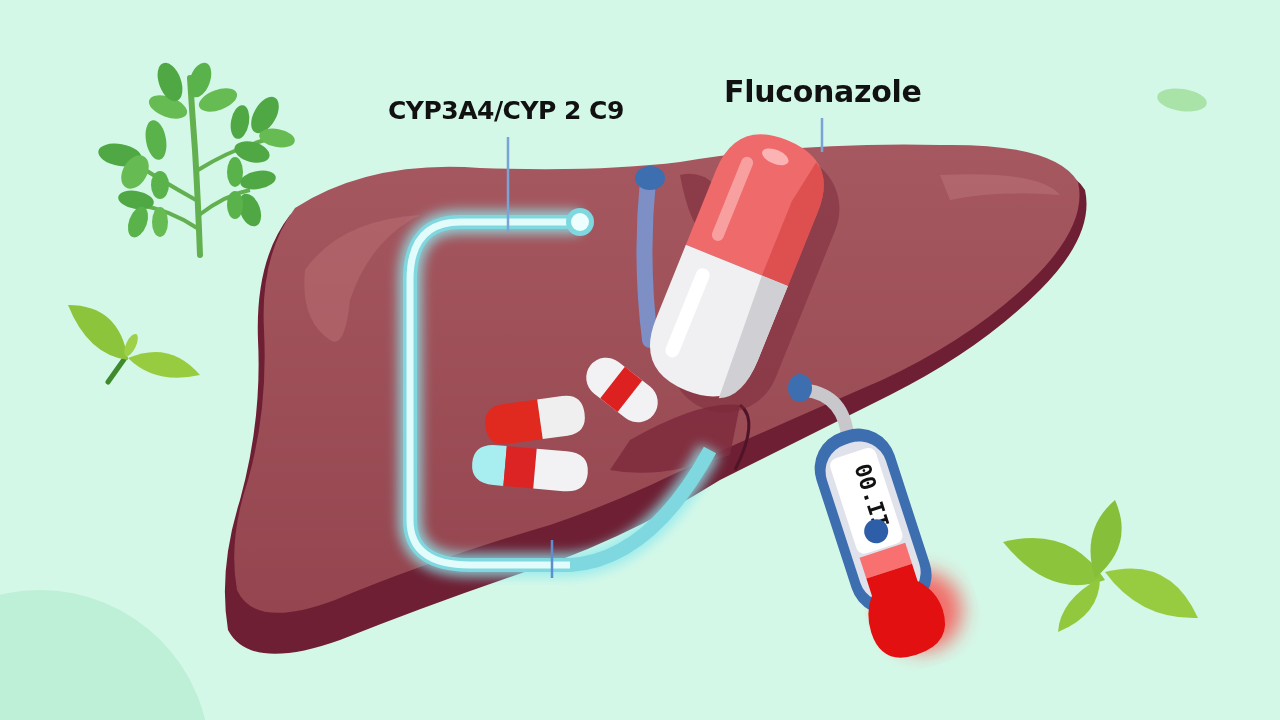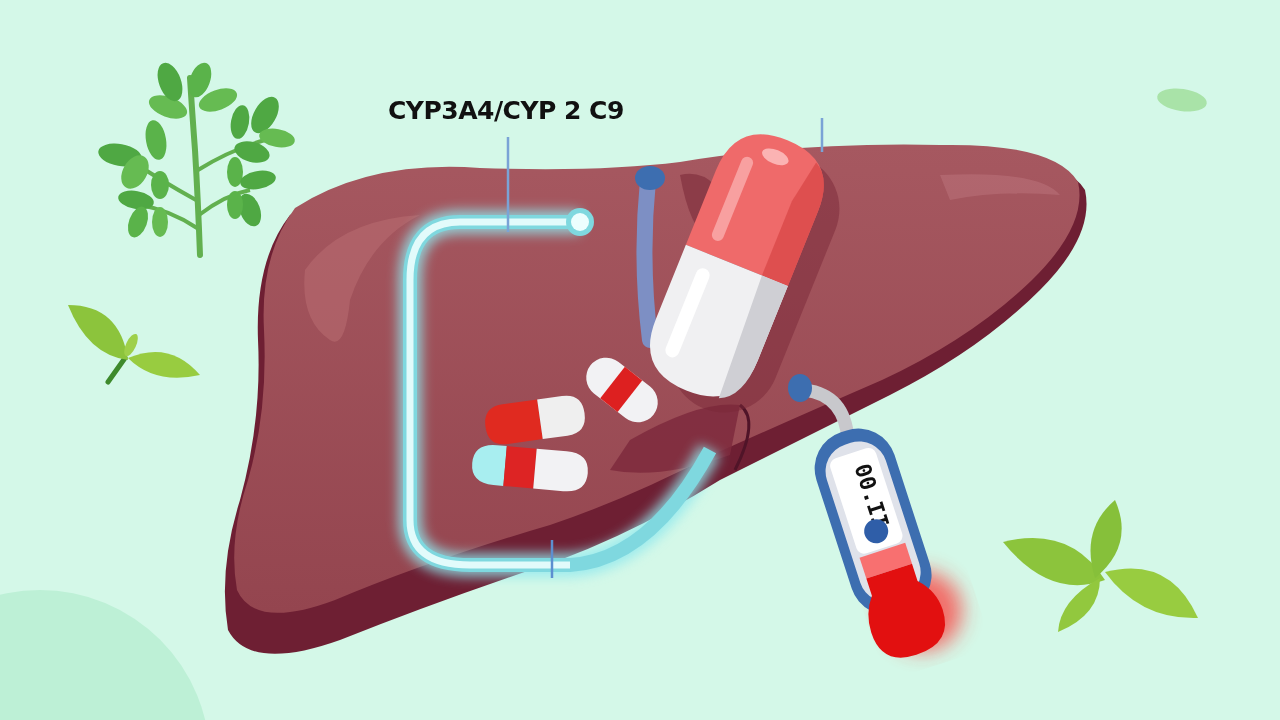--- a/index.html
+++ b/index.html
@@ -140,13 +140,14 @@
     <rect x="845" y="438" width="62" height="164" rx="28" fill="#dfe2ea"></rect>
     <rect x="852" y="448" width="48" height="100" rx="8" fill="#ffffff"></rect>
     <text x="880" y="500" font-family="DejaVu Sans Mono, monospace" font-size="22" font-weight="bold" fill="#111" text-anchor="middle" transform="rotate(90 880 495)">00.II</text>
     <circle cx="876" cy="530" r="12" fill="#2f5ea8"></circle>
     <rect x="852" y="550" width="48" height="22" fill="#f87070"></rect>
     <path d="M852 572 L900 572 L900 590 Q915 605 915 625 Q915 660 876 660 Q840 660 840 625 Q840 605 852 590 Z" fill="#e21010"></path>
   </g>
 </svg>
 
 <div class="label lbl-cyp">CYP3A4/CYP 2 C9</div>
+<div class="label lbl-flu">Fluconazole</div>
 </div>
 
 </body></html>

